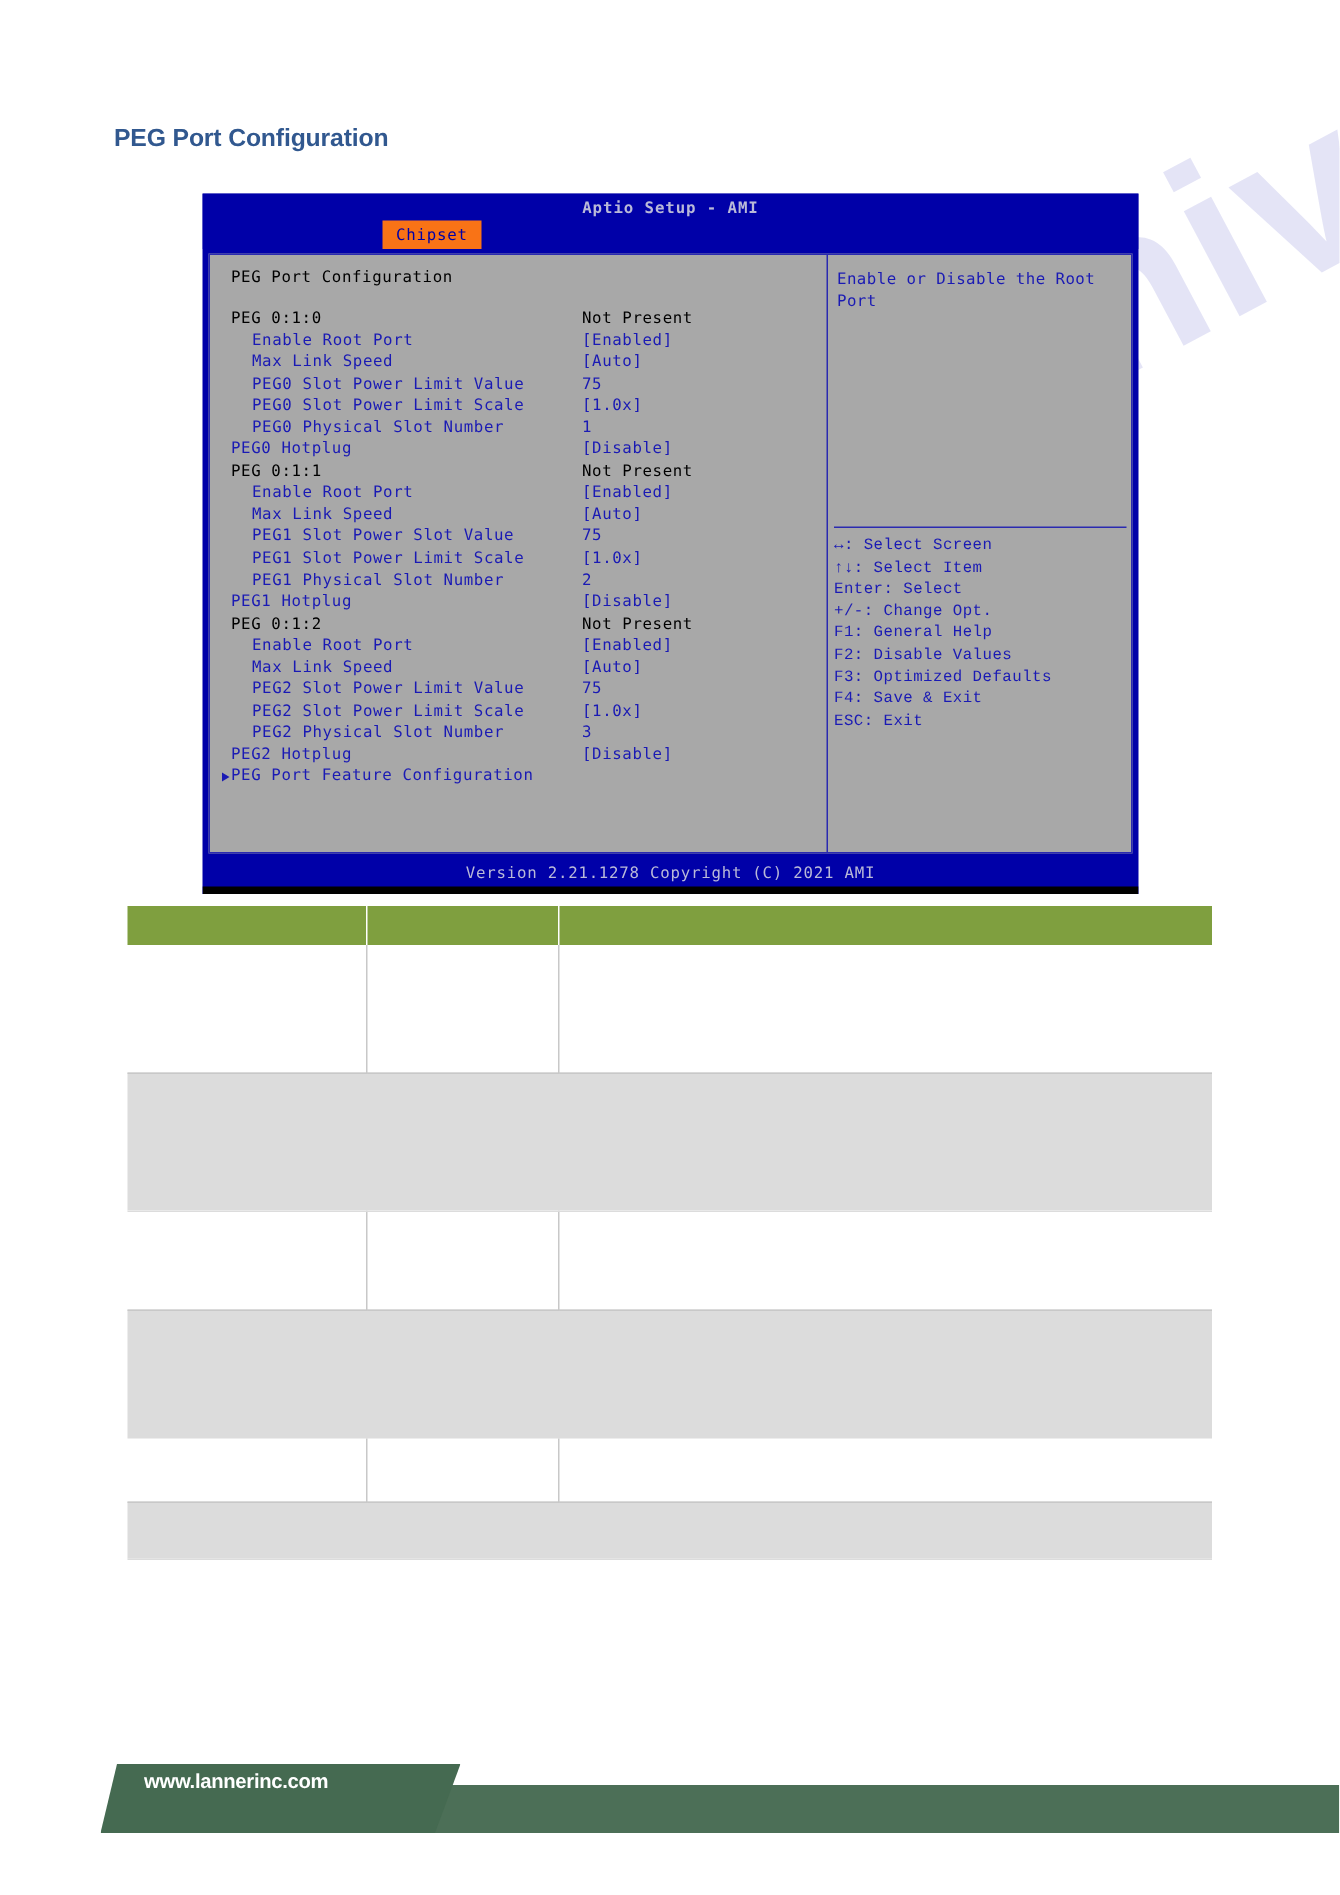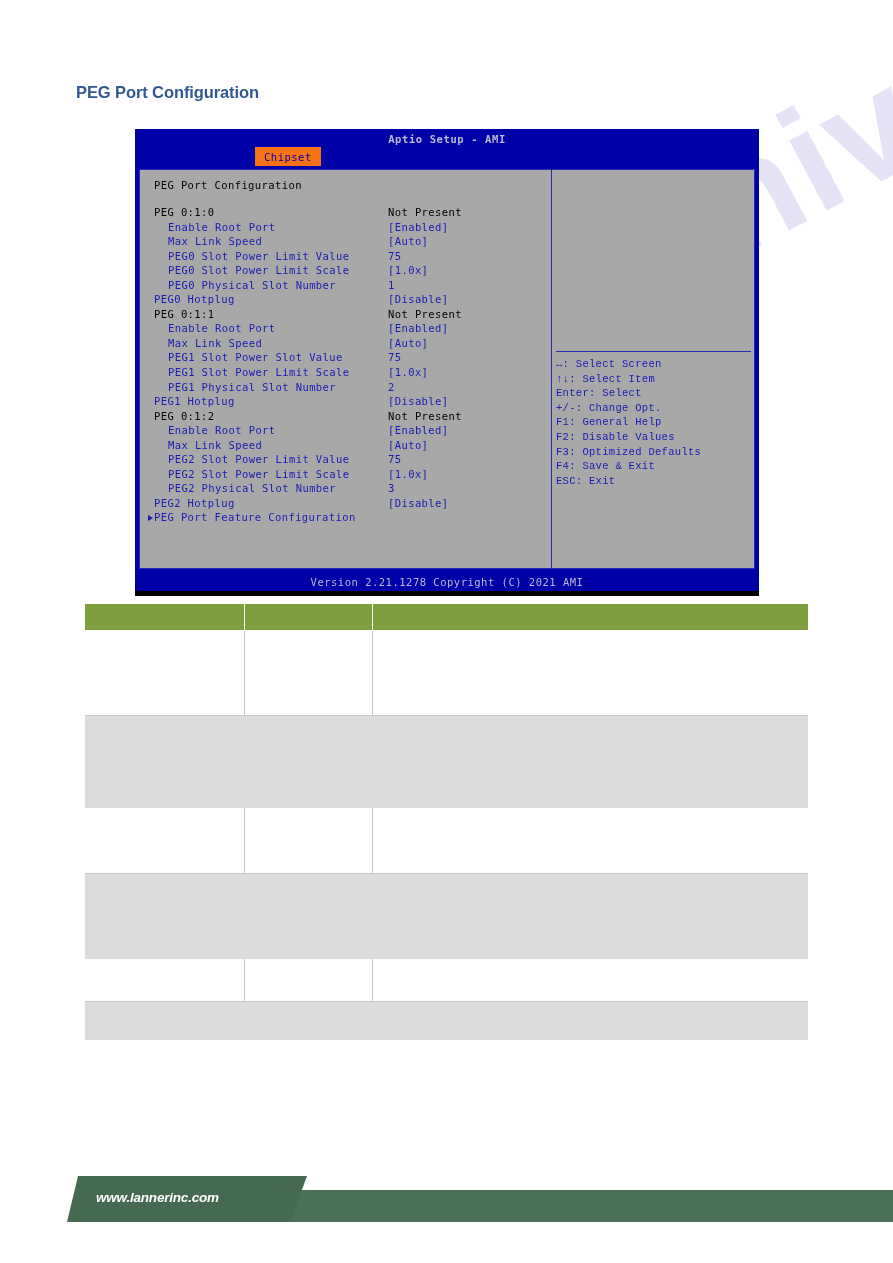--- a/index.html
+++ b/index.html
@@ -269,26 +269,25 @@
     left: 67px;
     top: 8px;
     width: 240px;
     height: 46px;
     background: #456a51;
     clip-path: polygon(11px 0, 100% 0, 223px 100%, 0 100%);
   }
   .footer-url {
     position: absolute;
     left: 96px;
-    top: 22px;
+    top: 12px;
     color: #ffffff;
     font-size: 13.5px;
     font-weight: bold;
     letter-spacing: -0.2px;
-    font-style: italic;
   }
 
   
   .watermark {
     position: absolute;
     left: 120px;
     top: 430px;
     font-size: 150px;
     font-weight: bold;
     color: rgba(120,120,210,0.20);
@@ -406,20 +405,21 @@
             <span class="val c-blue">[Disable]</span>
           </div>
           <div class="mrow ind0">
             <span class="arrow-ico"></span>
             <span class="lbl c-blue">PEG Port Feature Configuration</span>
           </div>
         </div>
     </div>
 
     <div class="help">
+      <div class="help-text">Enable or Disable the Root Port</div>
       <div class="help-sep"></div>
       <div class="help-keys" id="help-keys">
           <div class="krow">↔: Select Screen</div>
           <div class="krow">↑↓: Select Item</div>
           <div class="krow">Enter: Select</div>
           <div class="krow">+/-: Change Opt.</div>
           <div class="krow">F1: General Help</div>
           <div class="krow">F2: Disable Values</div>
           <div class="krow">F3: Optimized Defaults</div>
           <div class="krow">F4: Save &amp; Exit</div>

